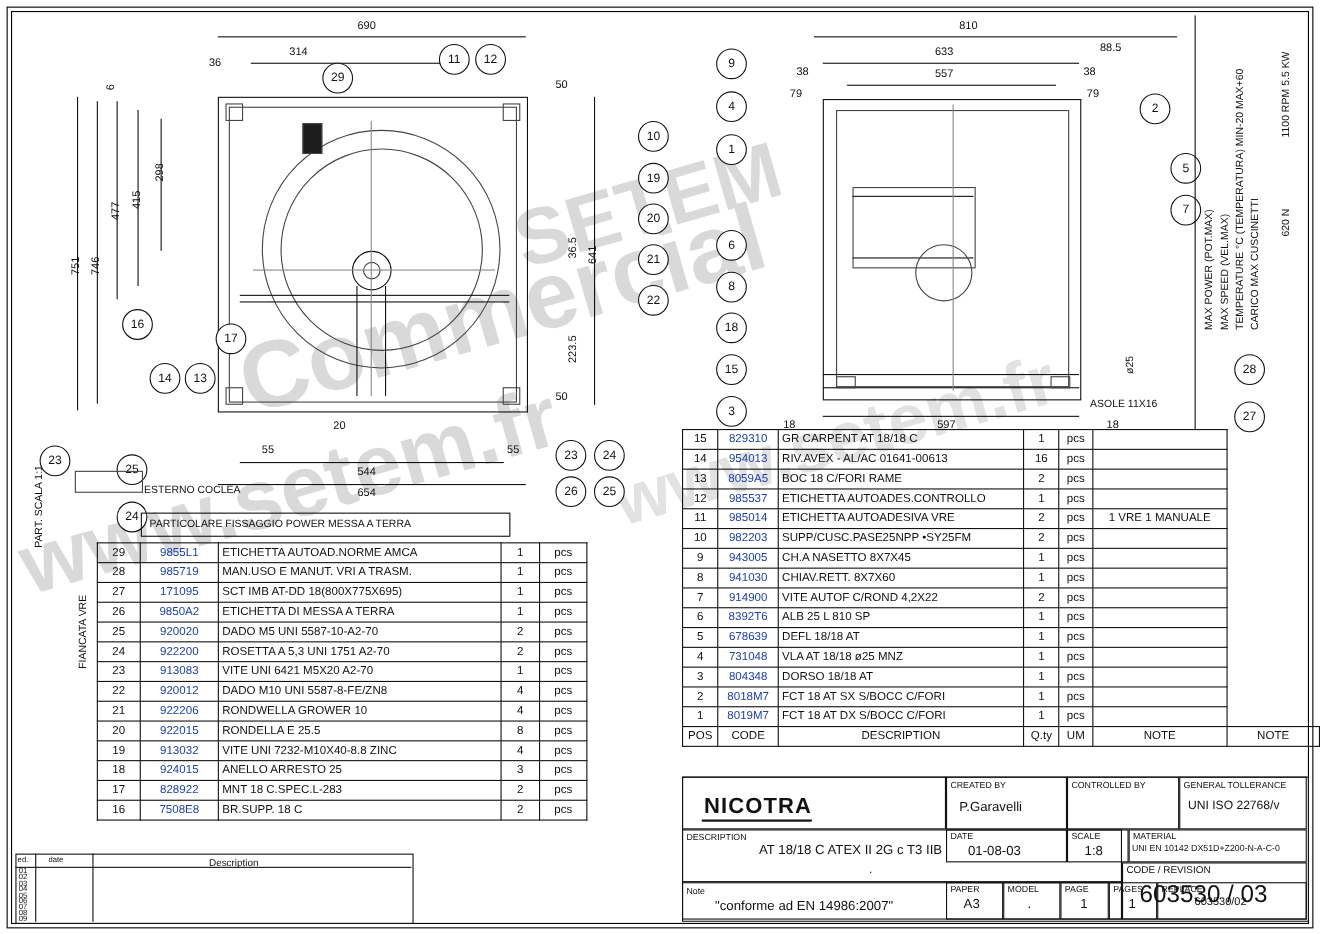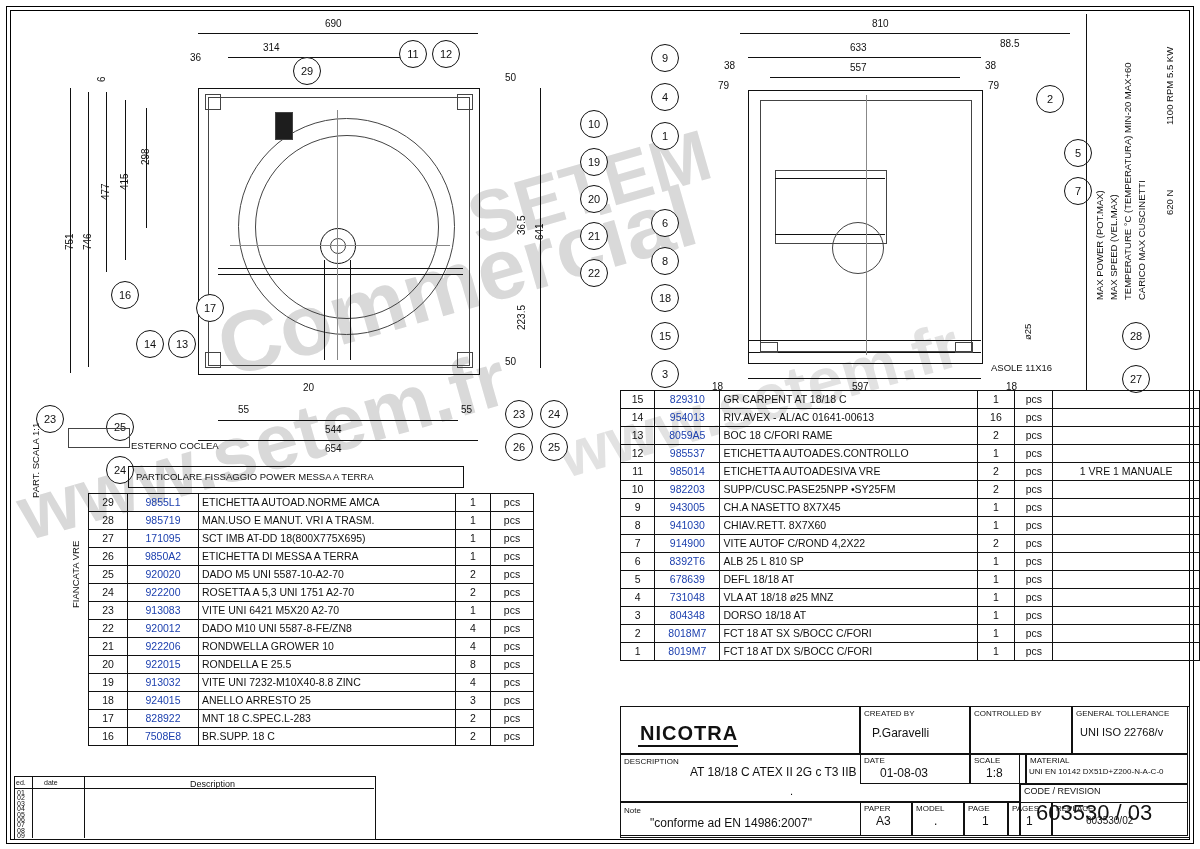--- a/index.html
+++ b/index.html
@@ -320,20 +320,29 @@
           <td class="c" style="width: 148px;"></td>
         </tr>
         <tr>
           <td class="c" style="width: 30px;">1</td>
           <td class="code" style="width: 62px;">8019M7</td>
           <td class="desc" style="width: 262px;">FCT 18 AT DX S/BOCC C/FORI</td>
           <td class="c" style="width: 34px;">1</td>
           <td class="c" style="width: 34px;">pcs</td>
           <td class="c" style="width: 148px;"></td>
         </tr>
+        <tr class="hdr">
+          <td class="c" style="width: 30px;">POS</td>
+          <td class="c" style="width: 62px;">CODE</td>
+          <td class="c" style="width: 262px;">DESCRIPTION</td>
+          <td class="c" style="width: 34px;">Q.ty</td>
+          <td class="c" style="width: 34px;">UM</td>
+          <td class="c" style="width: 148px;">NOTE</td>
+          <td class="c" style="width: 148px;">NOTE</td>
+        </tr>
       </tbody>
   </table>
 
   <table class="bom" style="left:88px;top:493px;">
     <tbody id="bom-left-body">
         <tr>
           <td class="c" style="width: 32px;">29</td>
           <td class="code" style="width: 64px;">9855L1</td>
           <td class="desc" style="width: 250px;">ETICHETTA AUTOAD.NORME AMCA</td>
           <td class="c" style="width: 28px;">1</td>

